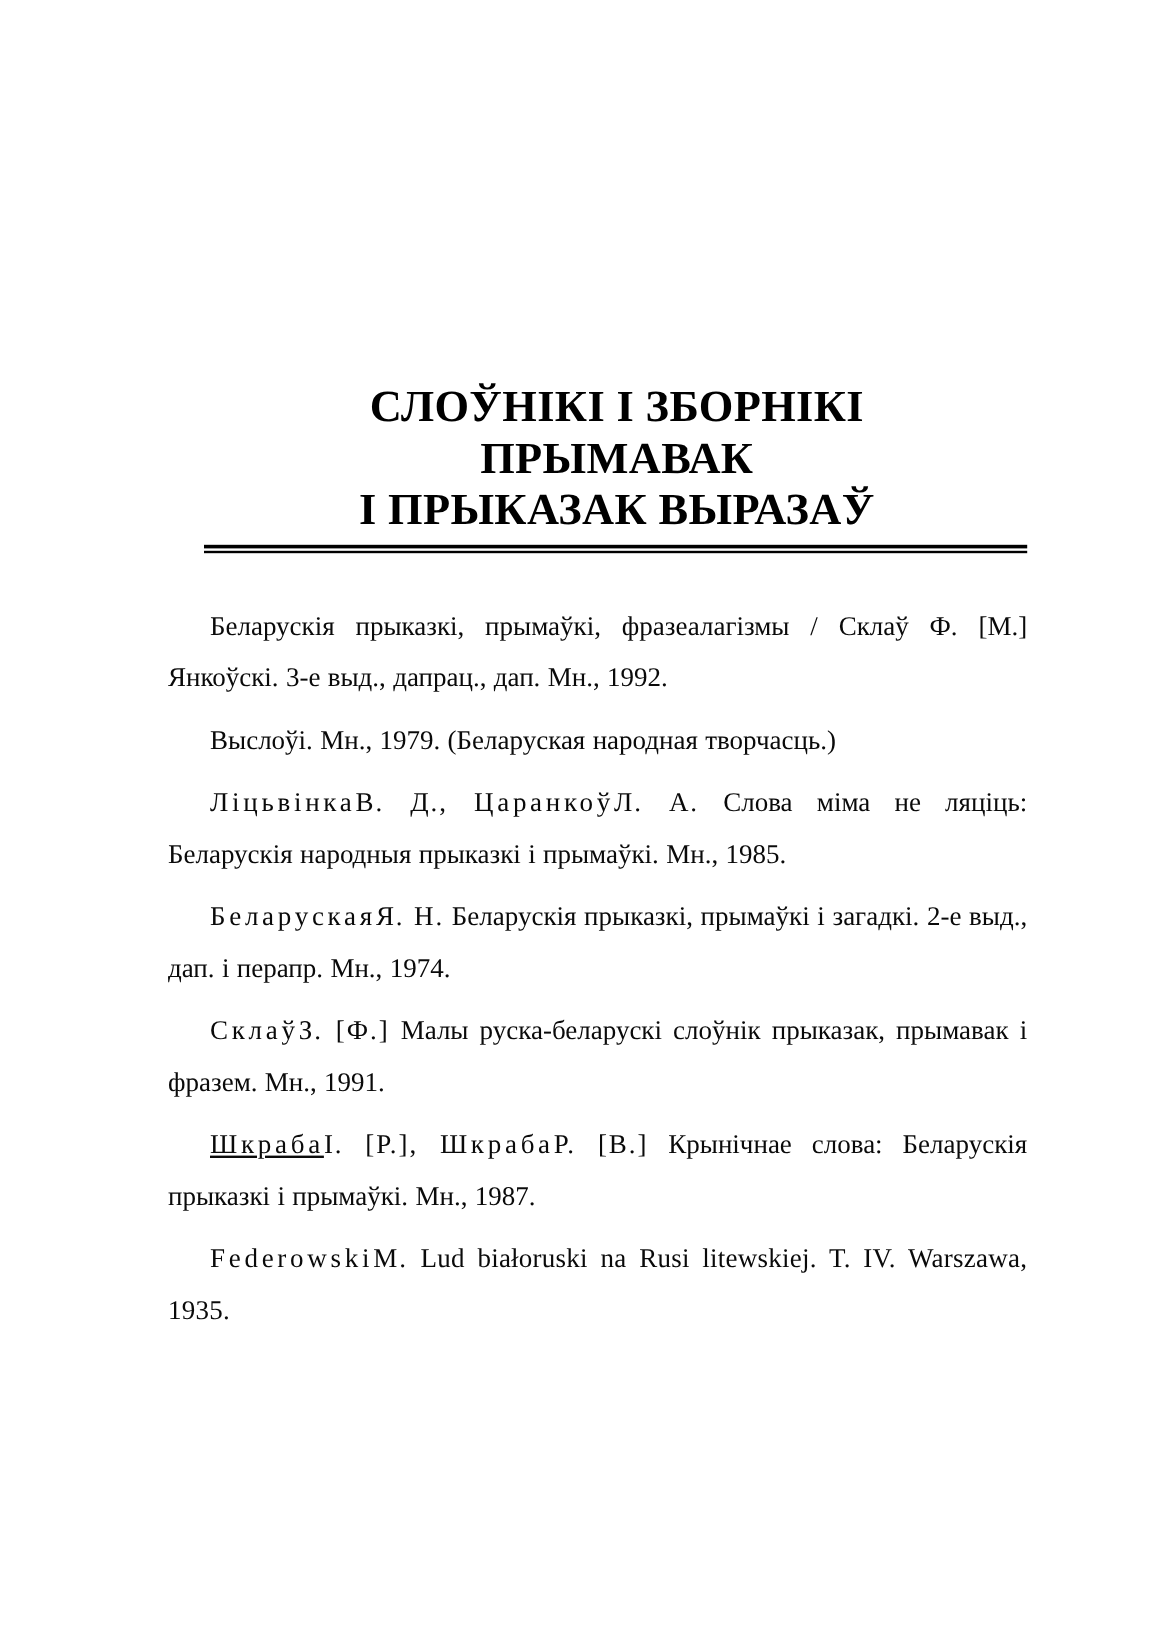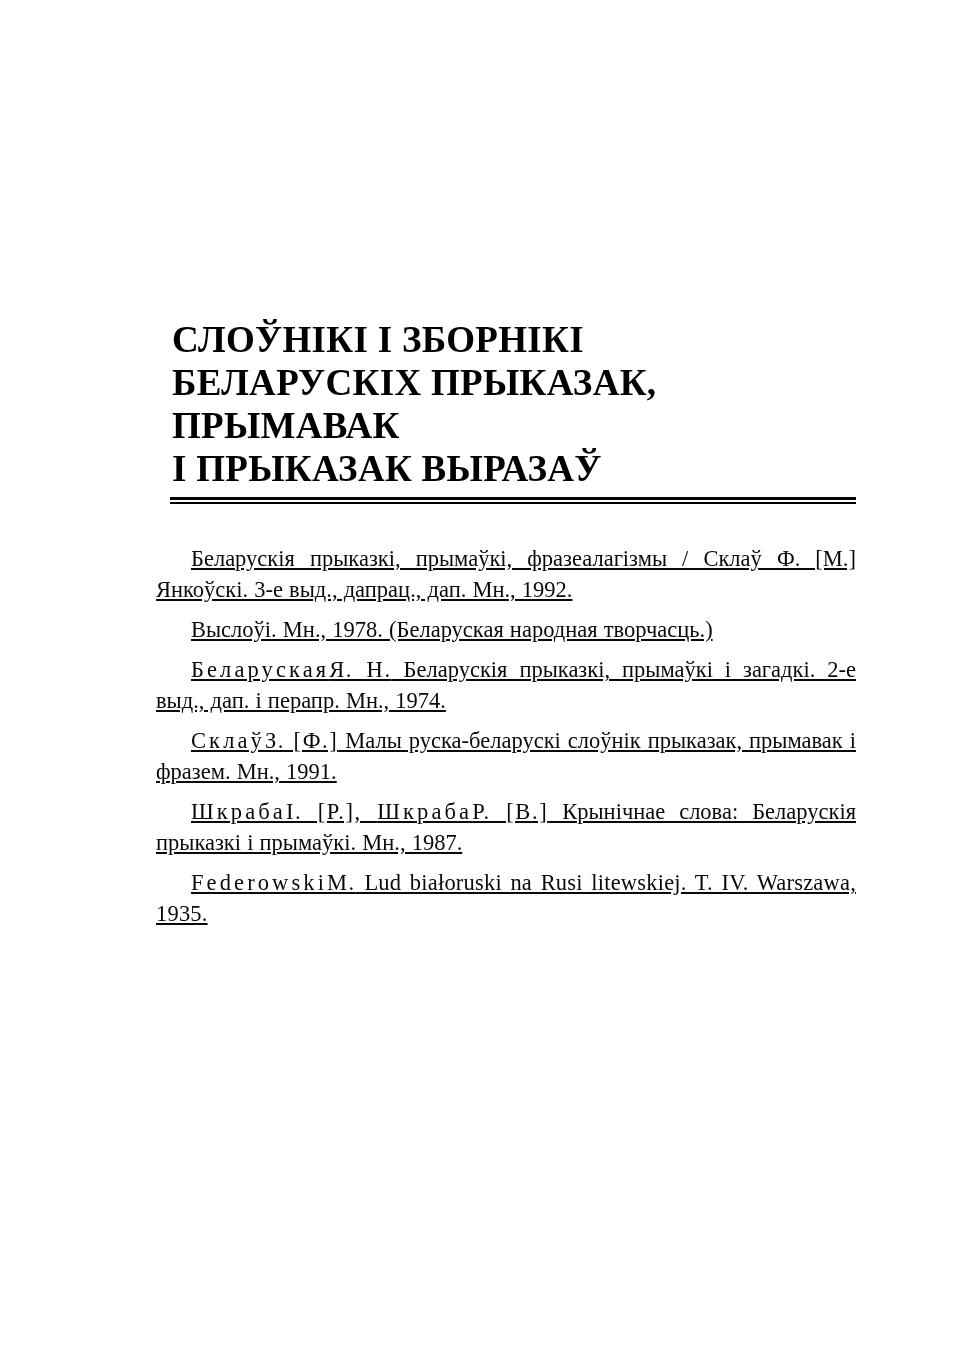--- a/index.html
+++ b/index.html
@@ -26,20 +26,21 @@
   
   .doc-title {
     margin: 0;
     padding: 0 0 0 32px;
     font-size: 37px;
     line-height: 43px;
     font-weight: bold;
     letter-spacing: 0.3px;
     text-transform: none;
     color: #000000;
+    text-align: center;
   }
   .doc-title .tline {
     display: block;
     white-space: nowrap;
   }
   .title-rule {
     margin: 7px 0 0 30px;
     width: 686px;
     height: 7px;
     position: relative;
@@ -57,30 +58,29 @@
     width: 100%;
     height: 2px;
     background: #000000;
   }
 
   
   .biblio {
     margin-top: 39px;
   }
   .entry {
-    margin: 0 0 9px 16px;
+    margin: 0 0 9px 0;
     padding: 0;
     font-size: 22.5px;
-    line-height: 31px;
+    line-height: 43px;
     text-align: justify;
     text-justify: inter-word;
     text-indent: 35px;
     hyphens: manual;
     word-spacing: 0.5px;
-    text-decoration: underline;
   }
   .entry:last-child {
     margin-bottom: 0;
   }
   .entry .author {
     letter-spacing: 3.1px;
   }
   .entry .author-u {
     letter-spacing: 3.1px;
     text-decoration: underline;
@@ -94,40 +94,42 @@
   }
 </style>
 </head>
 <body>
 
 <div class="page">
   <div class="content">
 
     <h1 class="doc-title">
       <span class="tline">СЛОЎНІКІ І ЗБОРНІКІ</span>
-      <span class="tline">БЕЛАРУСКІХ ПРЫКАЗАК,</span>
       <span class="tline">ПРЫМАВАК</span>
       <span class="tline">І ПРЫКАЗАК ВЫРАЗАЎ</span>
     </h1>
 
     <div class="title-rule">
       <div class="rule-thick"></div>
       <div class="rule-thin"></div>
     </div>
 
     <div class="biblio">
 
       <p class="entry">
         <span>Беларускія прыказкі, прымаўкі, фразеалагізмы / Склаў Ф. [М.] Янкоўскі. 3-е выд., дапрац., дап. Мн., 1992.</span>
       </p>
 
       <p class="entry">
-        <span>Выслоўі. Мн., 1978. (Беларуская народная творчасць.)</span>
+        <span>Выслоўі. Мн., 1979. (Беларуская народная творчасць.)</span>
       </p>
 
+      <p class="entry">
+        <span class="author">Ліцьвінка</span><span class="initials">В. Д., </span><span class="author">Царанкоў</span><span class="initials">Л. А.</span><span> Слова міма не ляціць: Беларускія народныя прыказкі і прымаўкі. Мн., 1985.</span>
+      </p>
 
 
       <p class="entry">
         <span class="author">Беларуская</span><span class="initials">Я. Н.</span><span> Беларускія прыказкі, прымаўкі і загадкі. 2-е выд., дап. і перапр. Мн., 1974.</span>
       </p>
 
       <p class="entry">
         <span class="author">Склаў</span><span class="initials">З. [Ф.]</span><span> Малы руска-беларускі слоўнік прыказак, прымавак і фразем. Мн., 1991.</span>
       </p>
 

